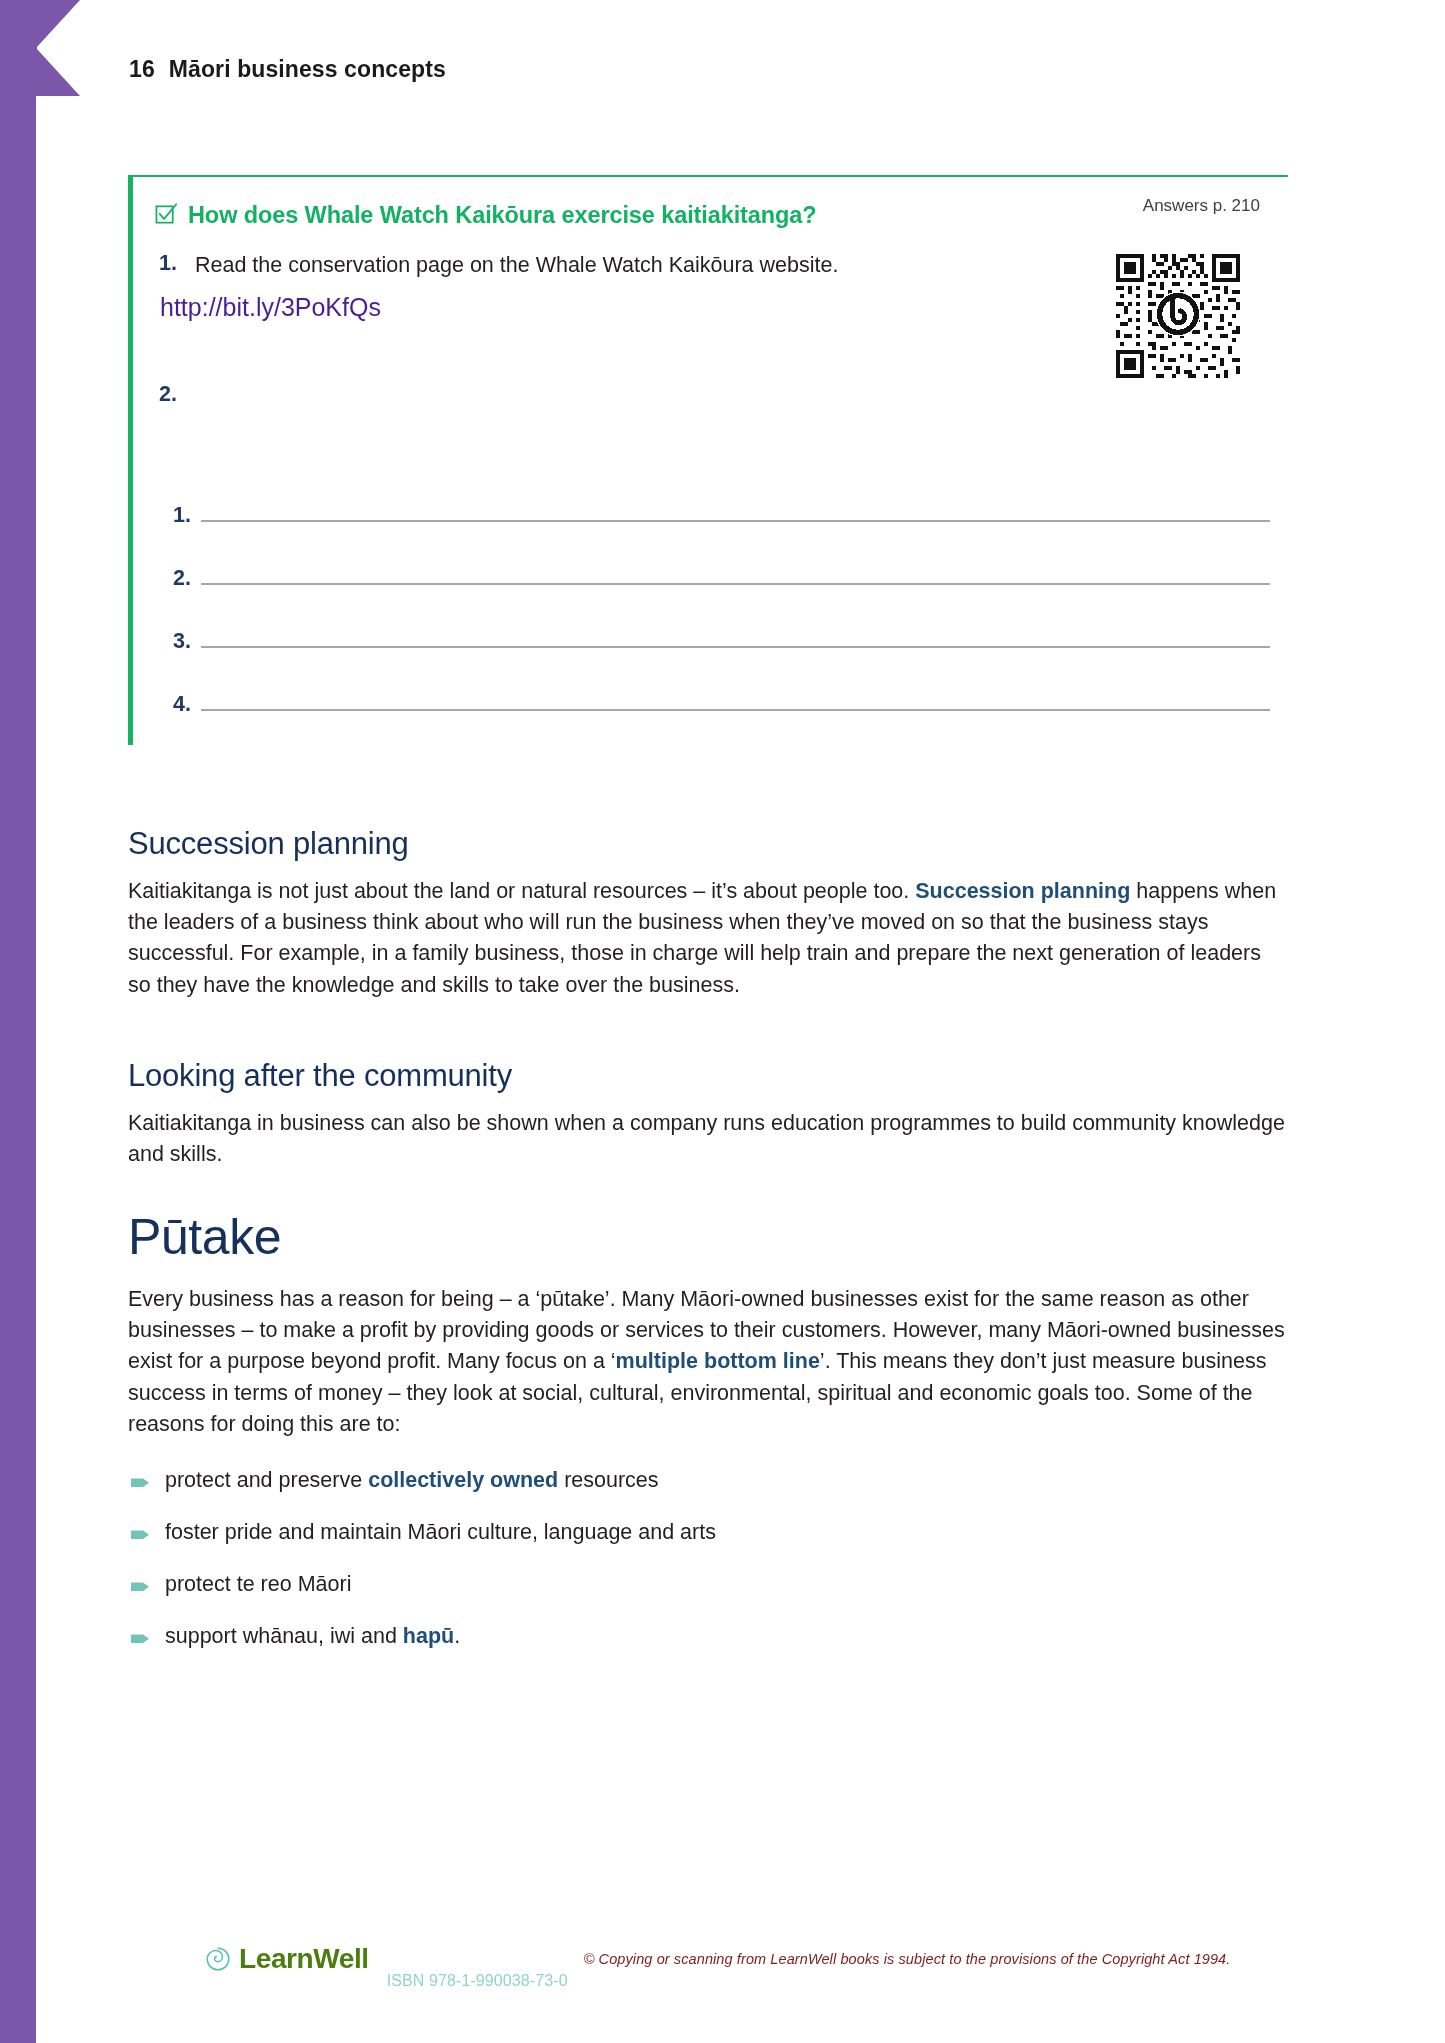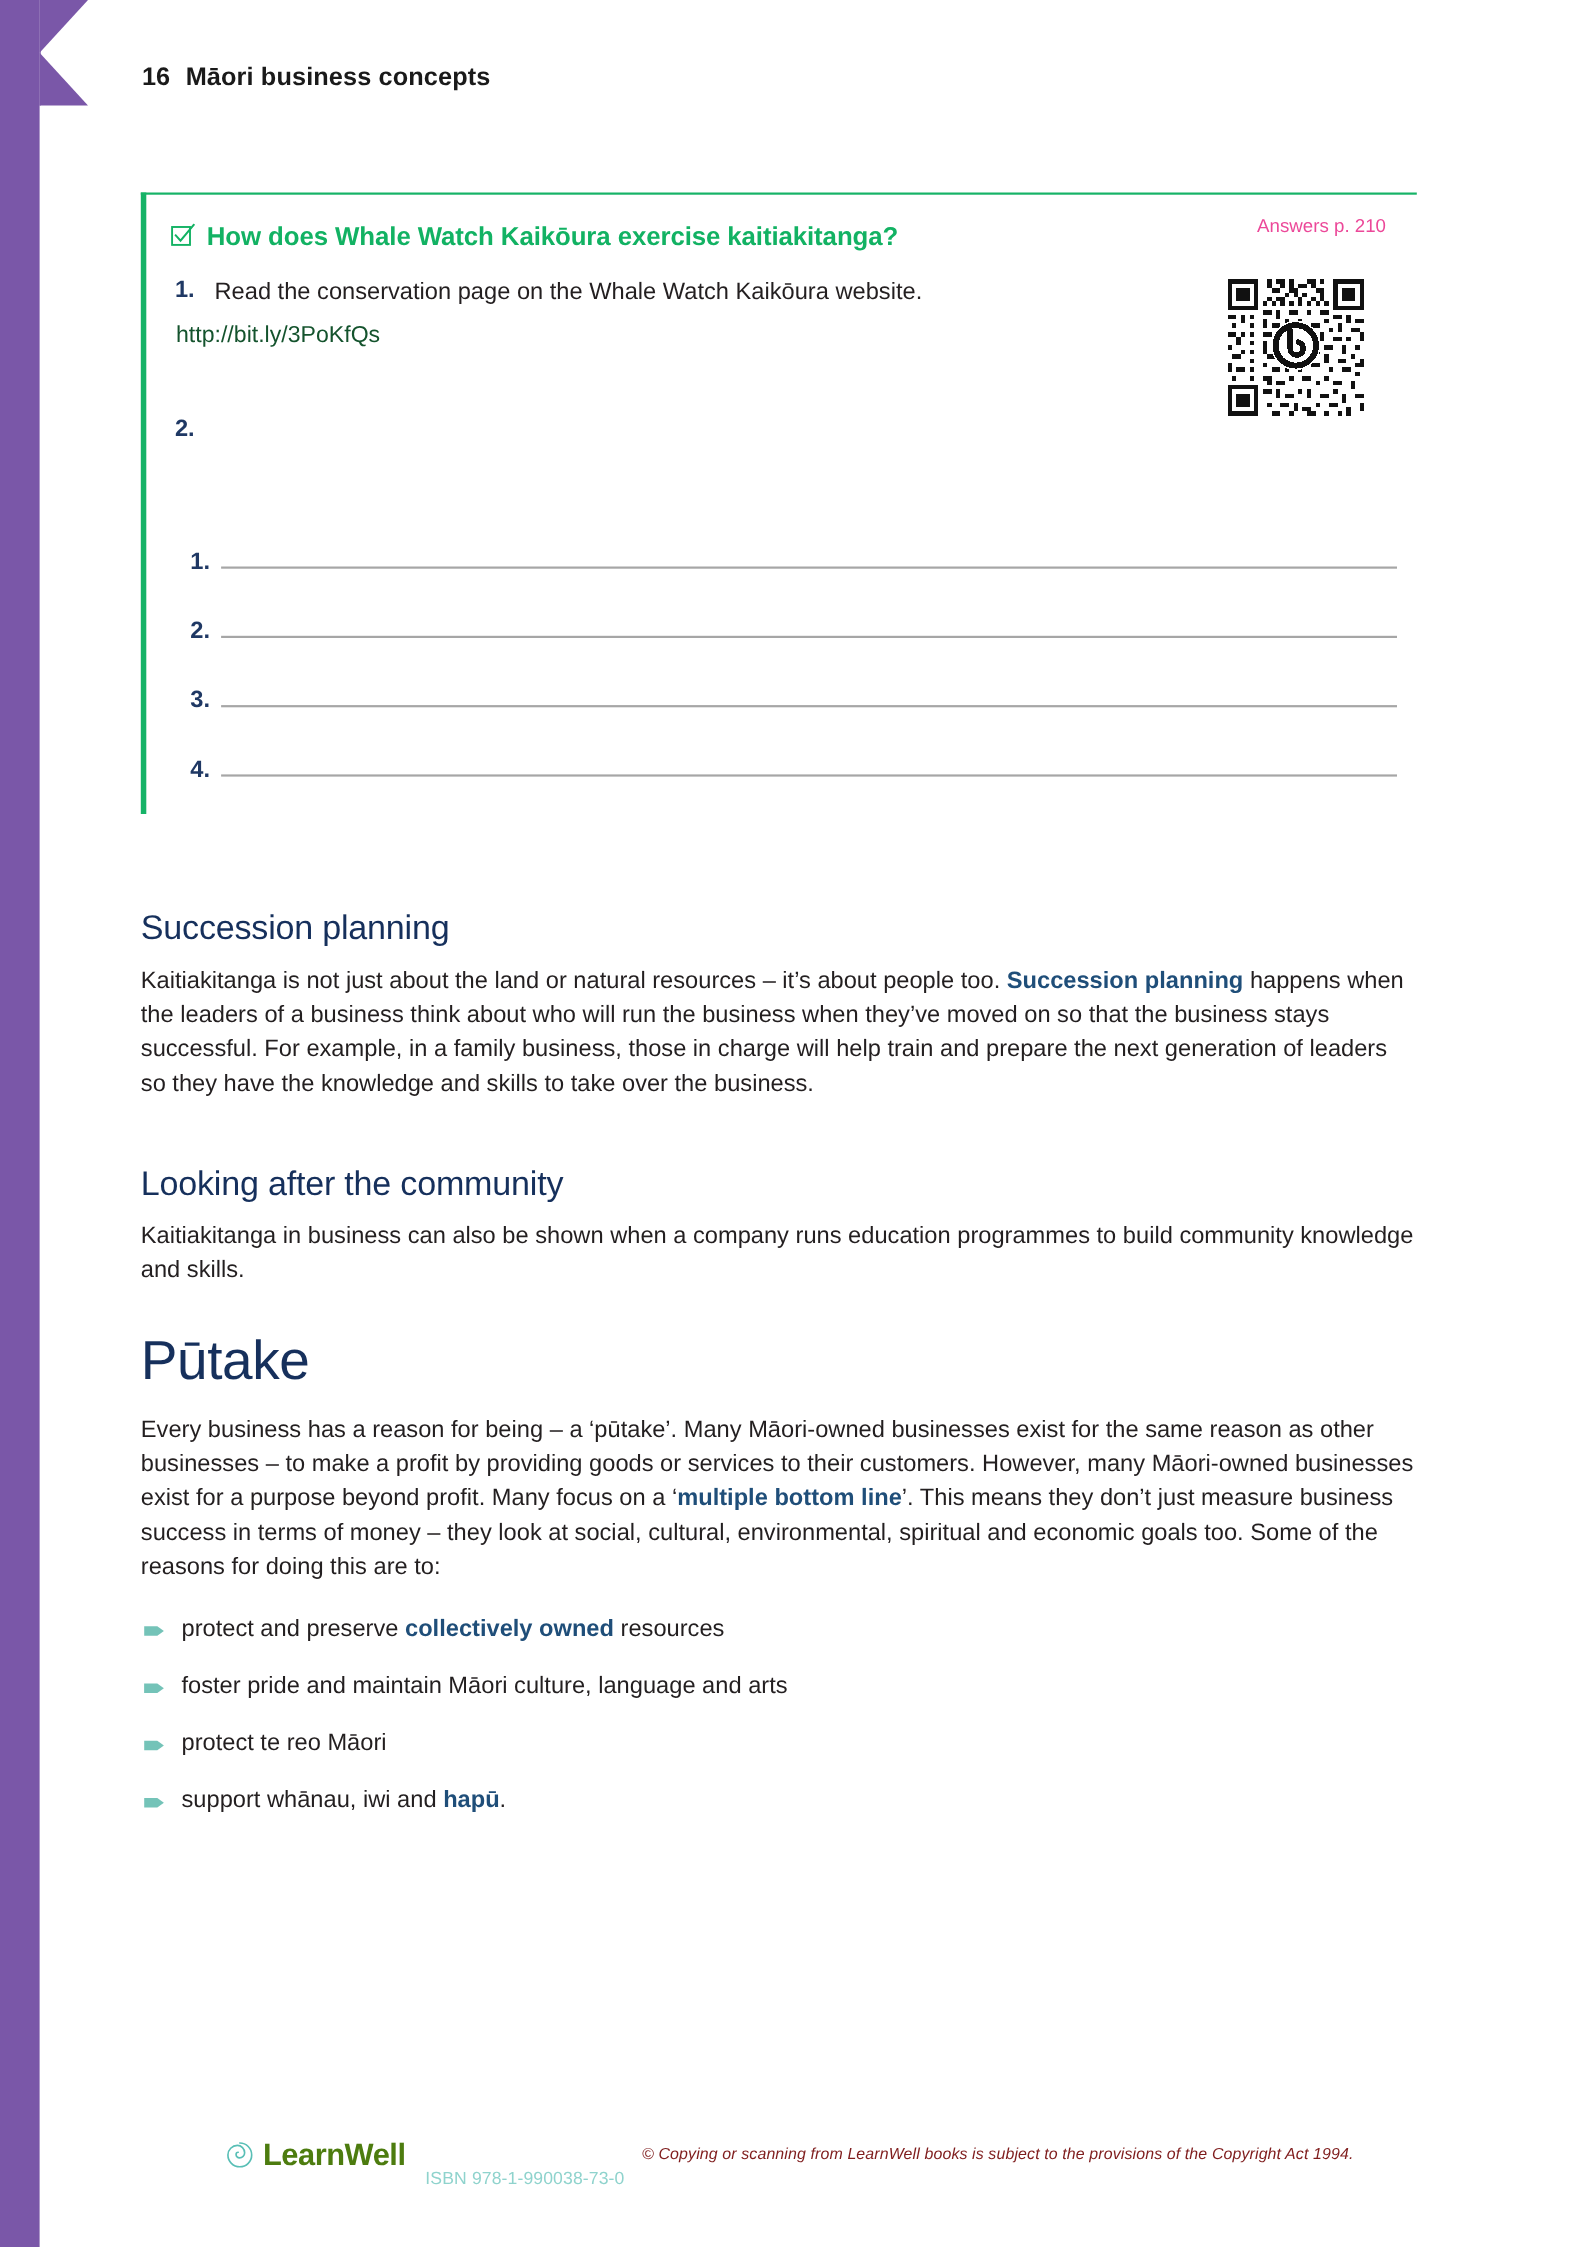--- a/index.html
+++ b/index.html
@@ -82,21 +82,21 @@
     font-weight: 700;
     color: #12b263;
     letter-spacing: -.1px;
     white-space: nowrap;
   }
   .answers-ref {
     position: absolute;
     right: 28px;
     top: 5px;
     font-size: 17px;
-    color: #ec4899;
+    color: #404040;
     font-weight: 400;
     margin-left: 18px;
   }
 
   .q-row {
     display: flex;
     padding-left: 26px;
     margin-top: 22px;
   }
   .q-num {
@@ -125,22 +125,22 @@
   }
   .link-label {
     font-size: 21.5px;
     font-weight: 700;
     color: #7a5fb0;
     letter-spacing: -.1px;
   }
   .url-line {
     padding-left: 27px;
     margin-top: 14px;
-    font-size: 21px;
-    color: #14532d;
+    font-size: 25px;
+    color: #4c1d95;
   }
 
   
   .qr-wrap {
     position: absolute;
     right: 44px;
     top: 73px;
     width: 132px;
     height: 132px;
     background: #ffffff;

